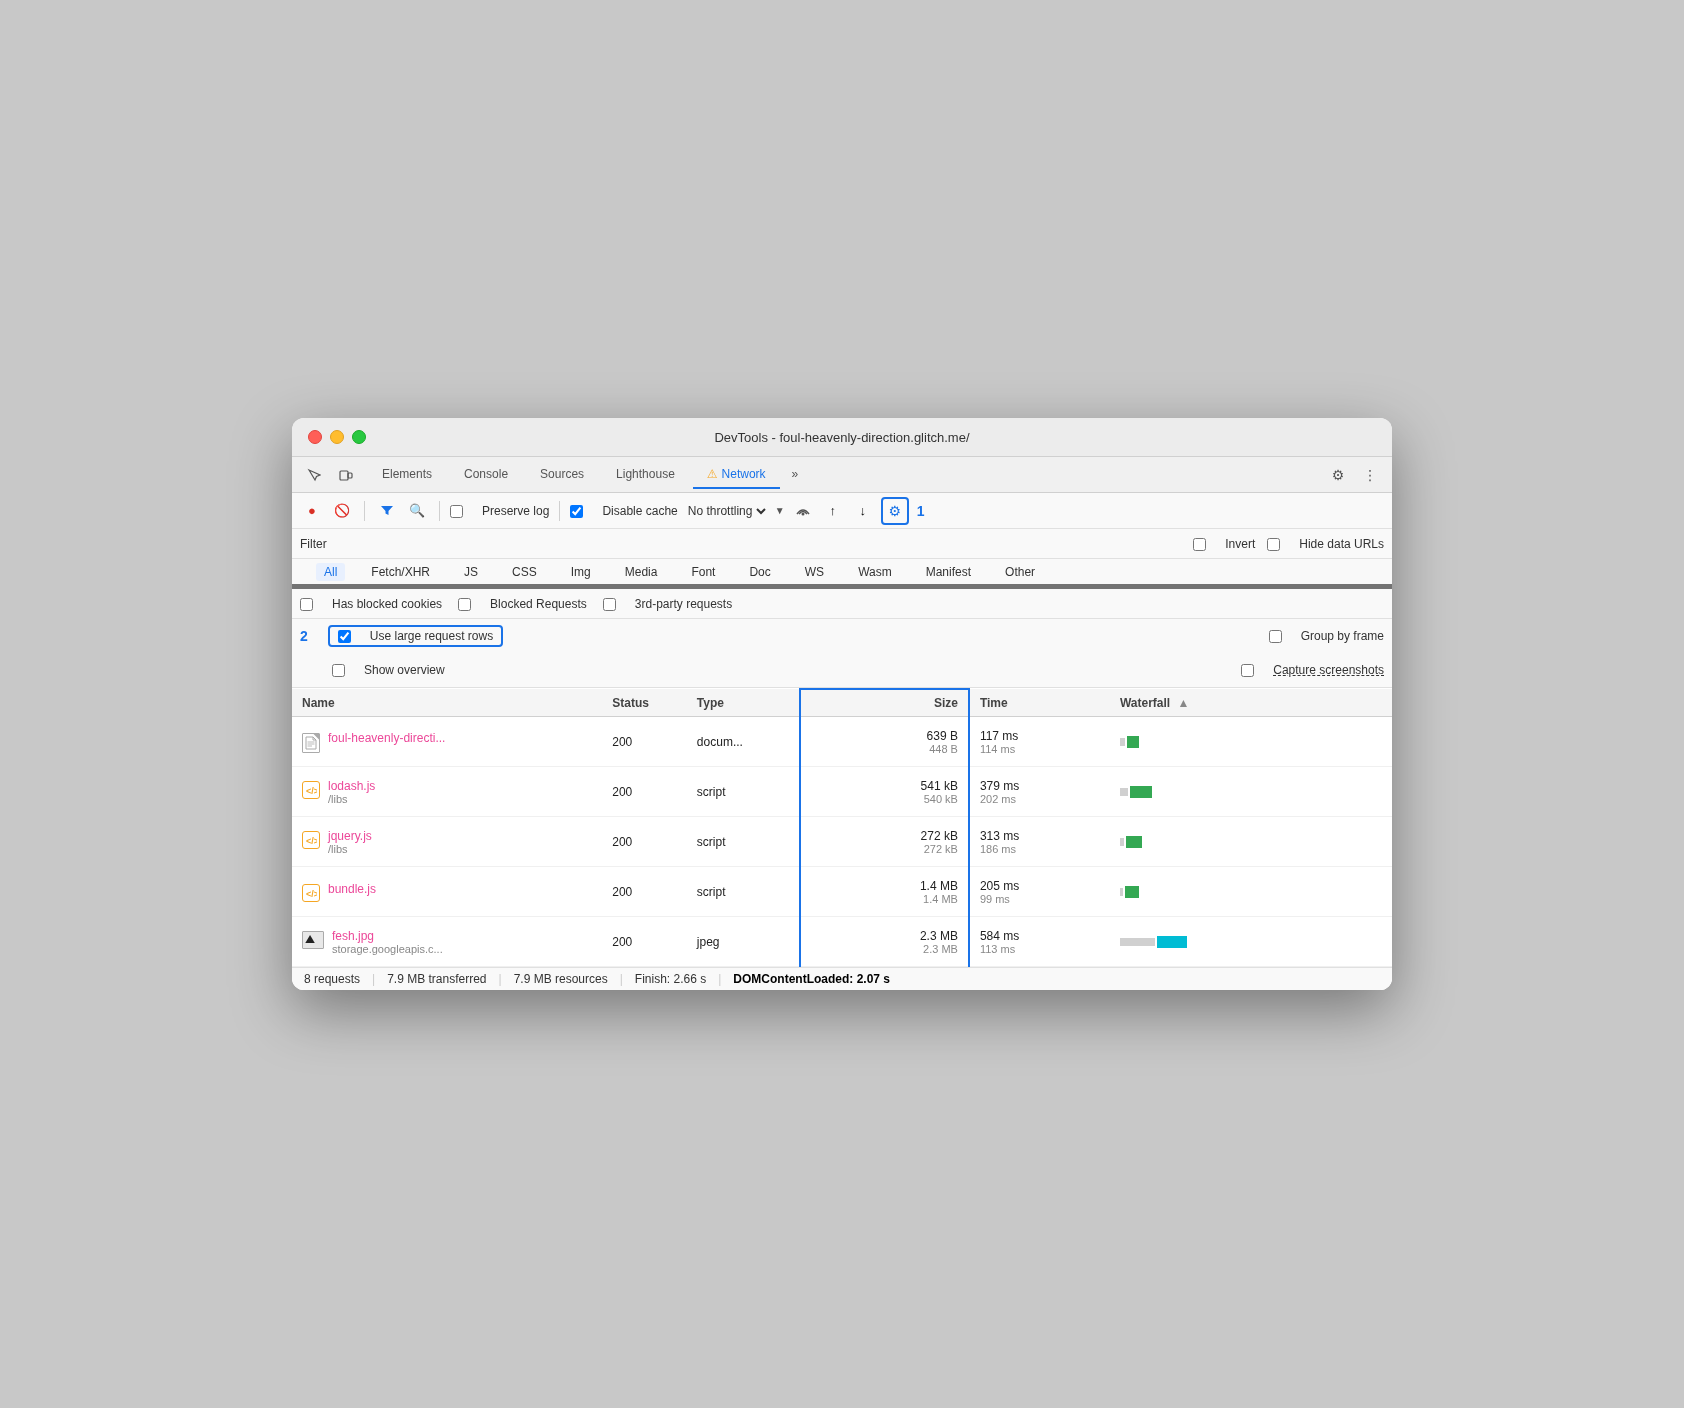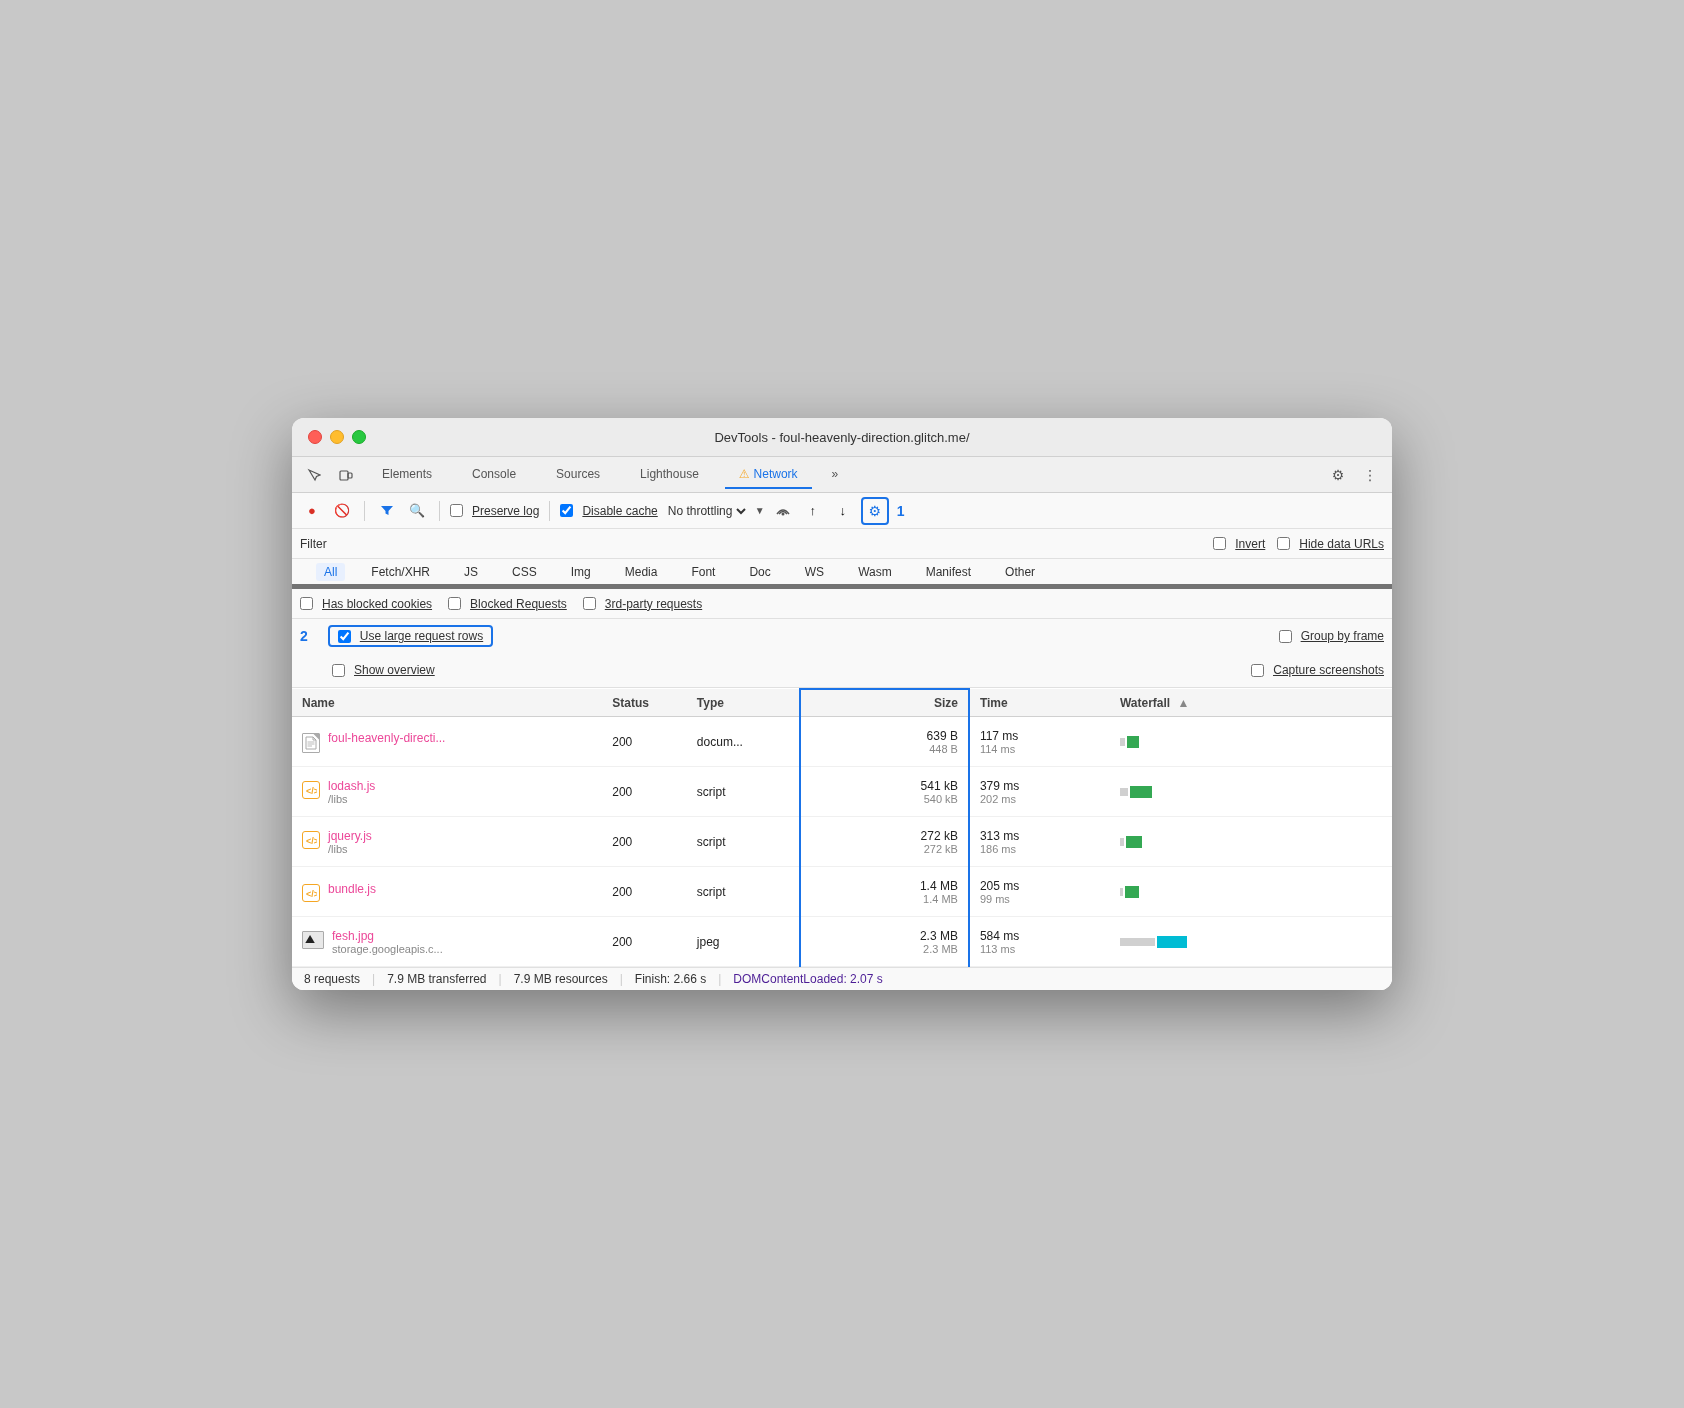--- a/index.html
+++ b/index.html
@@ -75,21 +75,21 @@
       display: flex;
       align-items: center;
       justify-content: center;
       border-radius: 4px;
       font-size: 14px;
       color: #555;
     }
     .tabs {
       display: flex;
       align-items: center;
-      gap: 12px;
+      gap: 4px;
       flex: 1;
     }
     .tab {
       padding: 6px 14px;
       font-size: 12px;
       color: #555;
       cursor: pointer;
       border-bottom: 2px solid transparent;
       white-space: nowrap;
     }
@@ -150,27 +150,26 @@
     .toolbar-btn.record { color: #d93025; }
     .separator-v {
       width: 1px;
       height: 20px;
       background: #d0d0d0;
       margin: 0 4px;
     }
     .toolbar-filter-icon { color: #1a73e8; font-size: 14px; }
     .checkbox-label {
       display: flex;
-      align-items: center;
-      gap: 9px;
+      align-items: flex-end;
+      gap: 19px;
       font-size: 12px;
       color: #333;
       cursor: pointer;
       white-space: nowrap;
-      text-decoration: underline;
     }
     .checkbox-label input[type=checkbox] {
       width: 13px;
       height: 13px;
       cursor: pointer;
     }
     .throttle-select {
       border: none;
       background: none;
       font-size: 12px;
@@ -373,21 +372,22 @@
       border-top: 1px solid #e0e0e0;
       font-size: 12px;
       color: #333;
       gap: 0;
     }
     .status-sep {
       margin: 0 12px;
       color: #ccc;
     }
     .dom-loaded {
-      color: #4c1d95;
+      color: #000000;
+      font-weight: bold;
     }
     
     .doc-icon {
       width: 18px;
       height: 20px;
       border: 1.5px solid #aaa;
       border-radius: 1px;
       position: relative;
       background: white;
       display: flex;

